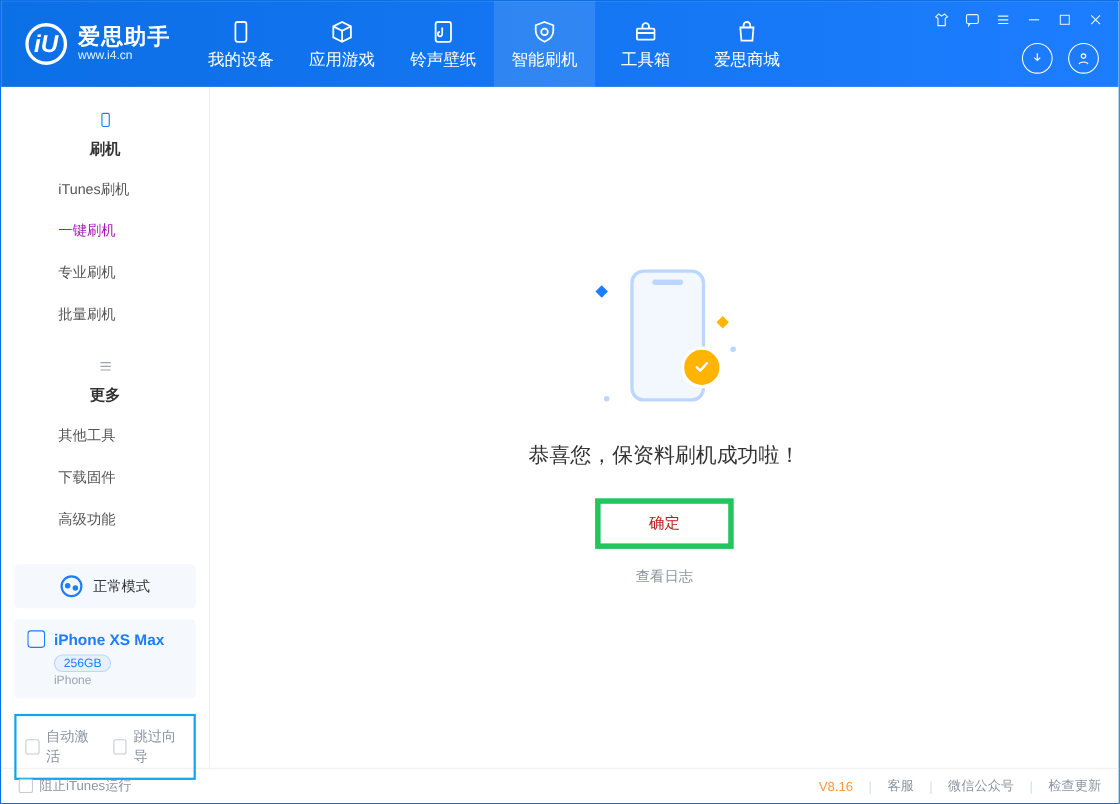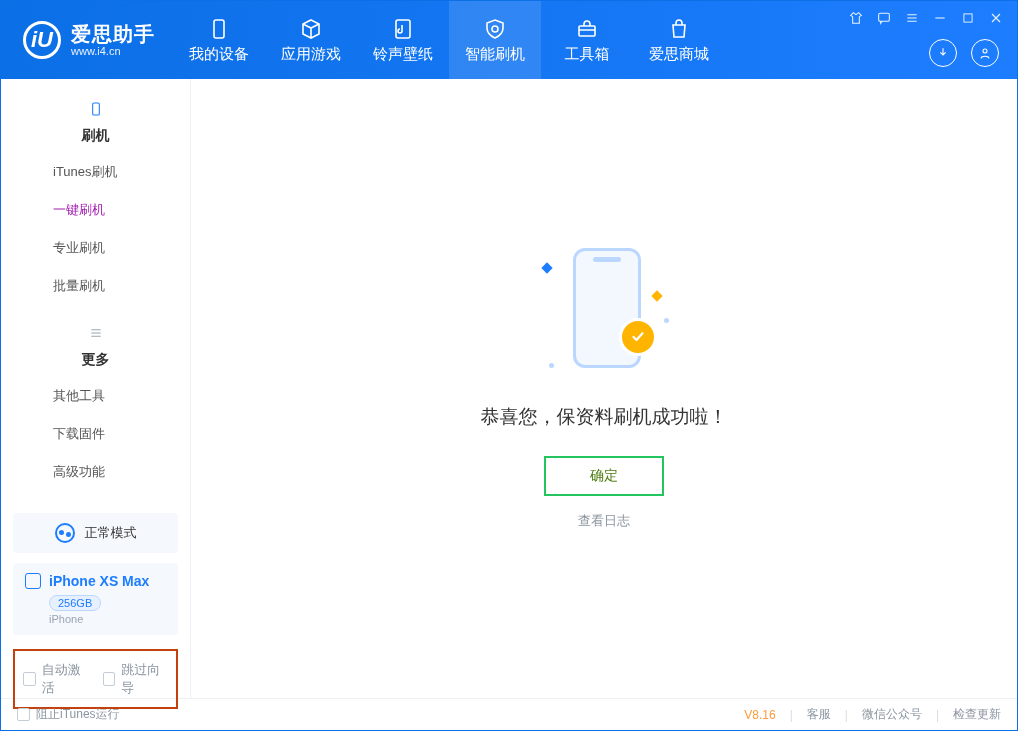--- a/index.html
+++ b/index.html
@@ -41,40 +41,40 @@
 .mode-icon::before, .mode-icon::after { content: ""; position: absolute; background: #1d7dff; border-radius: 50%; width: 5px; height: 5px; }
 .mode-icon::before { top: 5px; left: 2px; }
 .mode-icon::after { bottom: 4px; right: 2px; }
 
 .device-card { color: #1d7dff; }
 .device-row { display: flex; align-items: center; gap: 8px; font-weight: 600; font-size: 14px; }
 .device-icon { width: 16px; height: 16px; border: 1.5px solid #1d7dff; border-radius: 3px; }
 .device-cap { display: inline-block; margin: 6px 0 2px 24px; background: #e6f0ff; border: 1px solid #bcd7ff; color: #1d7dff; font-size: 11px; padding: 1px 8px; border-radius: 10px; }
 .device-sub { margin-left: 24px; font-size: 11px; color: #9aa5b1; }
 
-.opt-row { border: 2px solid #c2410c; margin: 4px 12px 12px; padding: 10px 8px; display: flex; gap: 14px; }
+.opt-row { border: 2px solid #0ea5e9; margin: 4px 12px 12px; padding: 10px 8px; display: flex; gap: 14px; }
 .chk { display: flex; align-items: center; gap: 6px; font-size: 13px; color: #8b95a1; cursor: pointer; }
 .chk .box { width: 14px; height: 14px; border: 1px solid #c4ccd6; border-radius: 2px; }
 
 
 .main { flex: 1; display: flex; flex-direction: column; align-items: center; justify-content: center; }
 .illus { width: 150px; height: 130px; position: relative; margin-bottom: 26px; }
 .phone { width: 68px; height: 120px; border: 3px solid #bcd7ff; border-radius: 12px; position: absolute; left: 44px; top: 0; background: #f3f8ff; }
 .phone::before { content: ""; position: absolute; top: 6px; left: 50%; transform: translateX(-50%); width: 28px; height: 5px; background: #bcd7ff; border-radius: 3px; }
 .badge { position: absolute; right: 22px; bottom: 22px; width: 38px; height: 38px; background: #ffb400; border-radius: 50%; border: 3px solid #fff; display: flex; align-items: center; justify-content: center; }
 .badge svg { width: 18px; height: 18px; }
 .spark { position: absolute; width: 8px; height: 8px; background: #1d7dff; transform: rotate(45deg); }
 .spark.s1 { top: 16px; left: 14px; }
 .spark.s2 { top: 44px; right: 18px; background: #ffb400; }
 .dot { position: absolute; width: 5px; height: 5px; border-radius: 50%; background: #bcd7ff; }
 .dot.d1 { bottom: 10px; left: 20px; }
 .dot.d2 { top: 70px; right: 10px; }
 
 .msg { font-size: 19px; color: #333; margin-bottom: 26px; }
-.ok-btn { border: 2px solid #22c55e; background: #fff; padding: 9px 44px; font-size: 14px; color: #4d7c0f; cursor: pointer; margin-bottom: 16px; }
+.ok-btn { border: 5px solid #22c55e; background: #fff; padding: 9px 44px; font-size: 14px; color: #b91c1c; cursor: pointer; margin-bottom: 16px; }
 .log-link { font-size: 13px; color: #8b95a1; cursor: pointer; }
 
 
 .footer { height: 32px; border-top: 1px solid #eef0f3; display: flex; align-items: center; padding: 0 16px; font-size: 12px; color: #8b95a1; gap: 14px; }
 .footer .spacer { flex: 1; }
 .footer .fchk { display: flex; align-items: center; gap: 6px; cursor: pointer; }
 .footer .fchk .box { width: 13px; height: 13px; border: 1px solid #c4ccd6; border-radius: 2px; }
 .footer .flink { cursor: pointer; }
 .footer .sep { color: #d8dee6; }
 .ver { color: #ff9a3c; }

